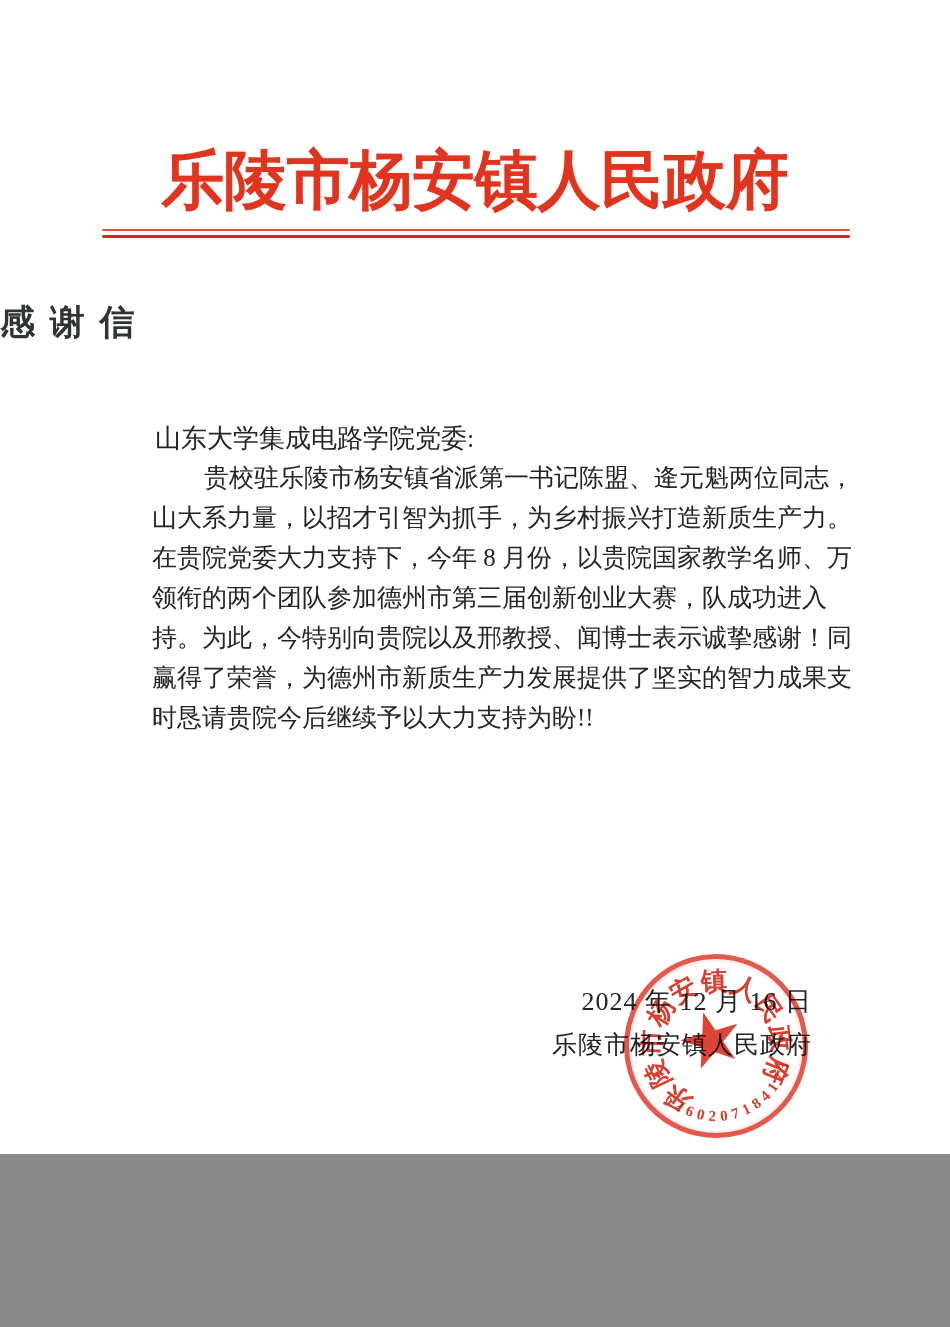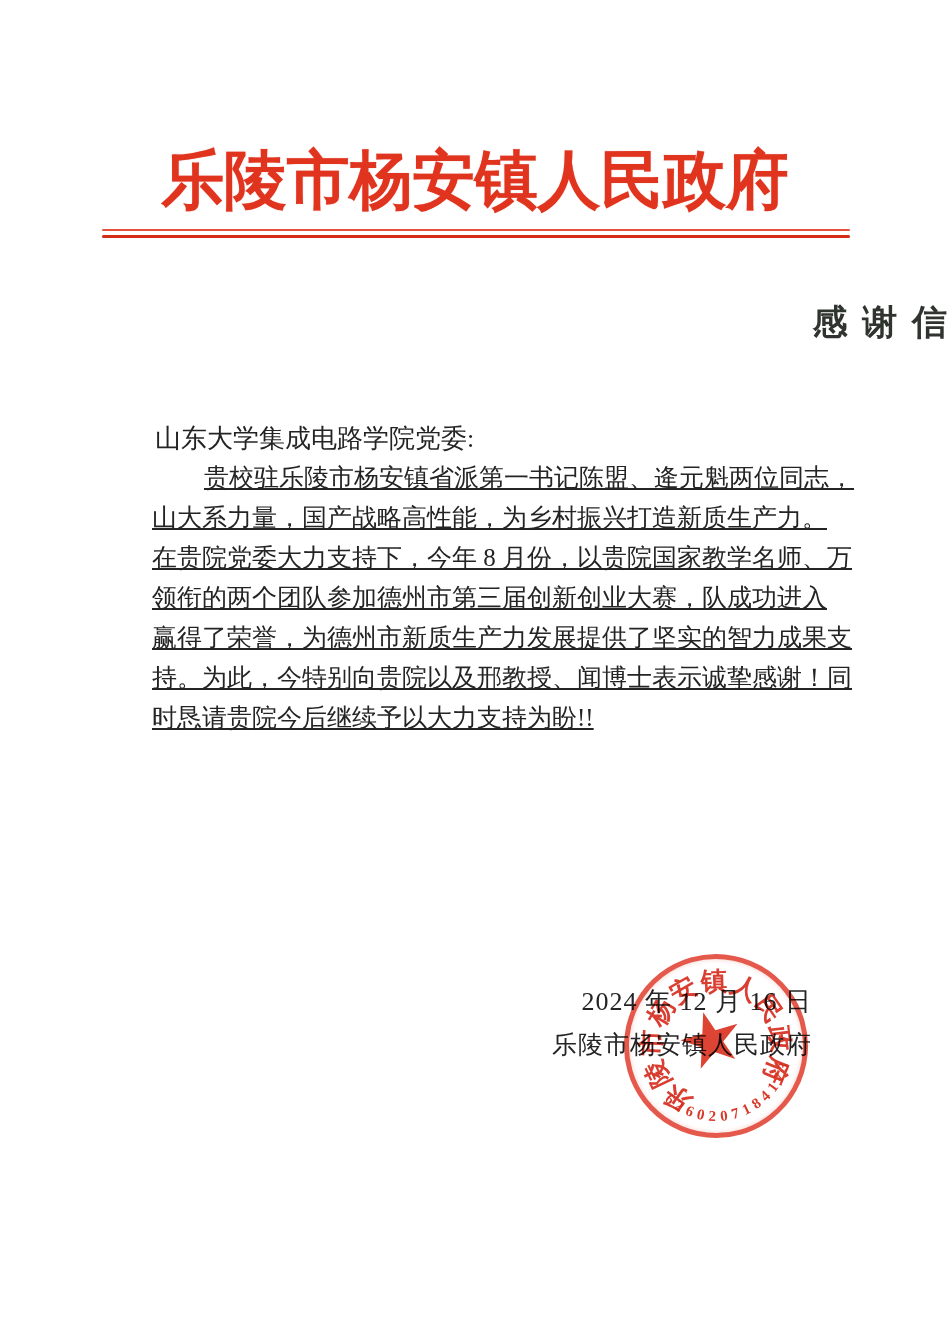--- a/index.html
+++ b/index.html
@@ -1,18 +1,18 @@
 <!DOCTYPE html>
 <html><head>
 <meta charset="utf-8">
 <style>
   html,body{margin:0;padding:0;background:#8a8a8a;}
   .page{
     position:relative;
-    width:950px;height:1327px;
+    width:950px;height:1154px;
     margin:0 auto;
     background:#ffffff;
     overflow:hidden;
     font-family:"Liberation Serif","DejaVu Serif",serif;
   }
   
   .letterhead{
     position:absolute;top:148px;left:0;right:0;
     margin:0;
     text-align:center;
@@ -22,40 +22,39 @@
     letter-spacing:0px;
     text-shadow:0 0 1px rgba(224,52,31,.55);
     transform:scaleX(.98);
   }
   .rule{position:absolute;top:229px;left:102px;width:748px;}
   .rule-top{height:2px;background:#e8503a;margin-bottom:4px;border-radius:2px;}
   .rule-bottom{height:3px;background:#d32e15;border-radius:2px;}
   
   .doc-title{
     position:absolute;top:301px;left:0;right:0;margin:0;
-    text-align:right;
+    text-align:left;
     font-size:35px;line-height:44px;
     font-weight:bold;
     color:#2f342f;
     letter-spacing:3px;
   }
   
   .salutation{
     position:absolute;left:152px;top:418px;margin:3px;
     font-size:26px;line-height:36px;color:#242424;
   }
   .letter-body{
     position:absolute;left:152px;top:458px;width:668px;
     color:#242424;font-size:25px;
   }
   .body-line{
     height:40px;line-height:40px;
     white-space:nowrap;
     text-align:justify;
-    text-decoration:underline;
   }
   .body-line.fill{text-align-last:justify;}
   .body-line.indent{text-indent:52px;}
   
   .sign-block{
     position:absolute;top:982px;right:138px;
     text-align:right;color:#242424;
   }
   .sign-date{font-size:26px;line-height:40px;letter-spacing:1px;}
   .sign-name{font-size:25px;line-height:46px;letter-spacing:1px;}
@@ -108,25 +107,25 @@
     <div class="rule-top"></div>
     <div class="rule-bottom"></div>
   </div>
 
   <h2 class="doc-title">感 谢 信</h2>
 
   <p class="salutation">山东大学集成电路学院党委:</p>
 
   <div class="letter-body" id="letter-body">
       <div class="body-line indent fill">贵校驻乐陵市杨安镇省派第一书记陈盟、逄元魁两位同志，</div>
-      <div class="body-line fill">山大系力量，国产战略高性能，为乡村振兴打造新质生产力。</div>
+      <div class="body-line fill">山大系力量，以招才引智为抓手，为乡村振兴打造新质生产力。</div>
       <div class="body-line fill">在贵院党委大力支持下，今年 8 月份，以贵院国家教学名师、万</div>
       <div class="body-line fill">领衔的两个团队参加德州市第三届创新创业大赛，队成功进入</div>
+      <div class="body-line fill">持。为此，今特别向贵院以及邢教授、闻博士表示诚挚感谢！同</div>
       <div class="body-line fill">赢得了荣誉，为德州市新质生产力发展提供了坚实的智力成果支</div>
-      <div class="body-line fill">持。为此，今特别向贵院以及邢教授、闻博士表示诚挚感谢！同</div>
       <div class="body-line">时恳请贵院今后继续予以大力支持为盼!!</div>
     </div>
 
   <div class="sign-block">
     <div class="sign-date">2024 年 12 月 16 日</div>
     <div class="sign-name">乐陵市杨安镇人民政府</div>
   </div>
 
   <div class="seal">
     <div class="seal-rotor">

